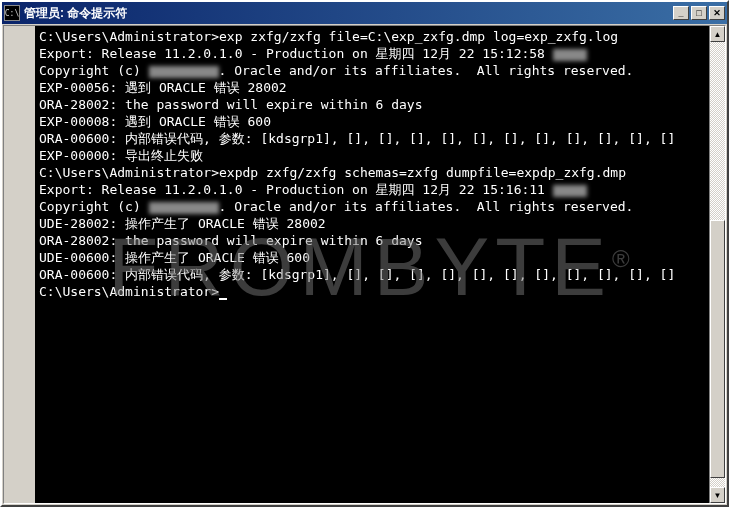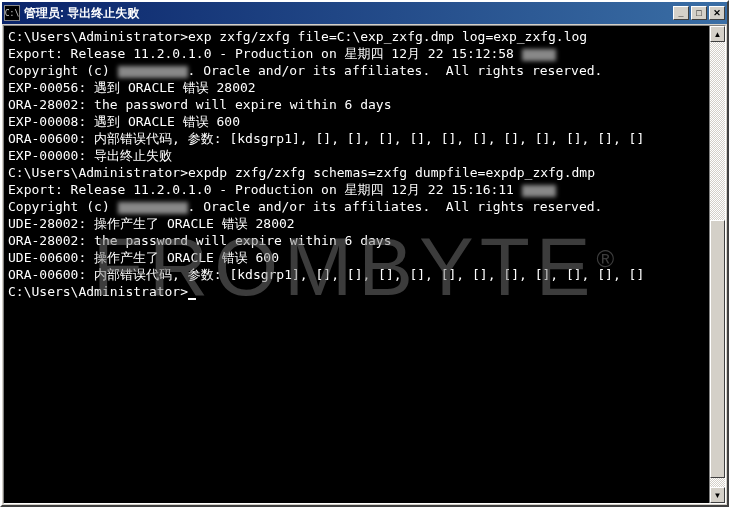--- a/index.html
+++ b/index.html
@@ -87,20 +87,21 @@
     flex: 1;
     background: #000;
     color: #fff;
     font-family: "NSimSun","SimSun","Consolas",monospace;
     font-size: 13px;
     line-height: 17px;
     padding: 2px 4px;
     white-space: pre;
     overflow: hidden;
     position: relative;
+    margin-left: 31px;
   }
   .scrollbar {
     width: 16px;
     background: #d4d0c8;
     border-left: 1px solid #808080;
     display: flex;
     flex-direction: column;
   }
   .scrollbar .arrow {
     height: 16px;
@@ -169,21 +170,21 @@
   }
 </style>
 </head>
 <body>
 
 <div class="window">
   <div class="titlebar">
     <div class="icon">
         <span>C:\</span>
       </div>
-    <div class="title">管理员: 导出终止失败</div>
+    <div class="title">管理员: 命令提示符</div>
     <div class="buttons">
       <div class="btn">_</div>
       <div class="btn">□</div>
       <div class="btn">✕</div>
     </div>
   </div>
   <div class="client">
     <div class="terminal"><div></div><div><span>C:\Users\Administrator&gt;</span><span>exp zxfg/zxfg file=C:\exp_zxfg.dmp log=exp_zxfg.log</span></div><div></div><div><span>Export: Release 11.2.0.1.0 - Production on 星期四 12月 22 15:12:58 </span><span class="redact"></span></div><div></div><div><span>Copyright (c) </span><span class="redact long"></span><span>. Oracle and/or its affiliates.  All rights reserved.</span></div><div></div><div></div><div>EXP-00056: 遇到 ORACLE 错误 28002</div><div>ORA-28002: the password will expire within 6 days</div><div>EXP-00008: 遇到 ORACLE 错误 600</div><div>ORA-00600: 内部错误代码, 参数: [kdsgrp1], [], [], [], [], [], [], [], [], [], [], []</div><div>EXP-00000: 导出终止失败</div><div></div><div><span>C:\Users\Administrator&gt;</span><span>expdp zxfg/zxfg schemas=zxfg dumpfile=expdp_zxfg.dmp</span></div><div></div><div><span>Export: Release 11.2.0.1.0 - Production on 星期四 12月 22 15:16:11 </span><span class="redact"></span></div><div></div><div><span>Copyright (c) </span><span class="redact long"></span><span>. Oracle and/or its affiliates.  All rights reserved.</span></div><div></div><div>UDE-28002: 操作产生了 ORACLE 错误 28002</div><div>ORA-28002: the password will expire within 6 days</div><div></div><div>UDE-00600: 操作产生了 ORACLE 错误 600</div><div>ORA-00600: 内部错误代码, 参数: [kdsgrp1], [], [], [], [], [], [], [], [], [], [], []</div><div></div><div></div><div><span>C:\Users\Administrator&gt;</span><span class="cursor"></span></div>
       <div class="watermark"><span>FROMBYTE</span><span class="reg">®</span></div>
     </div>

